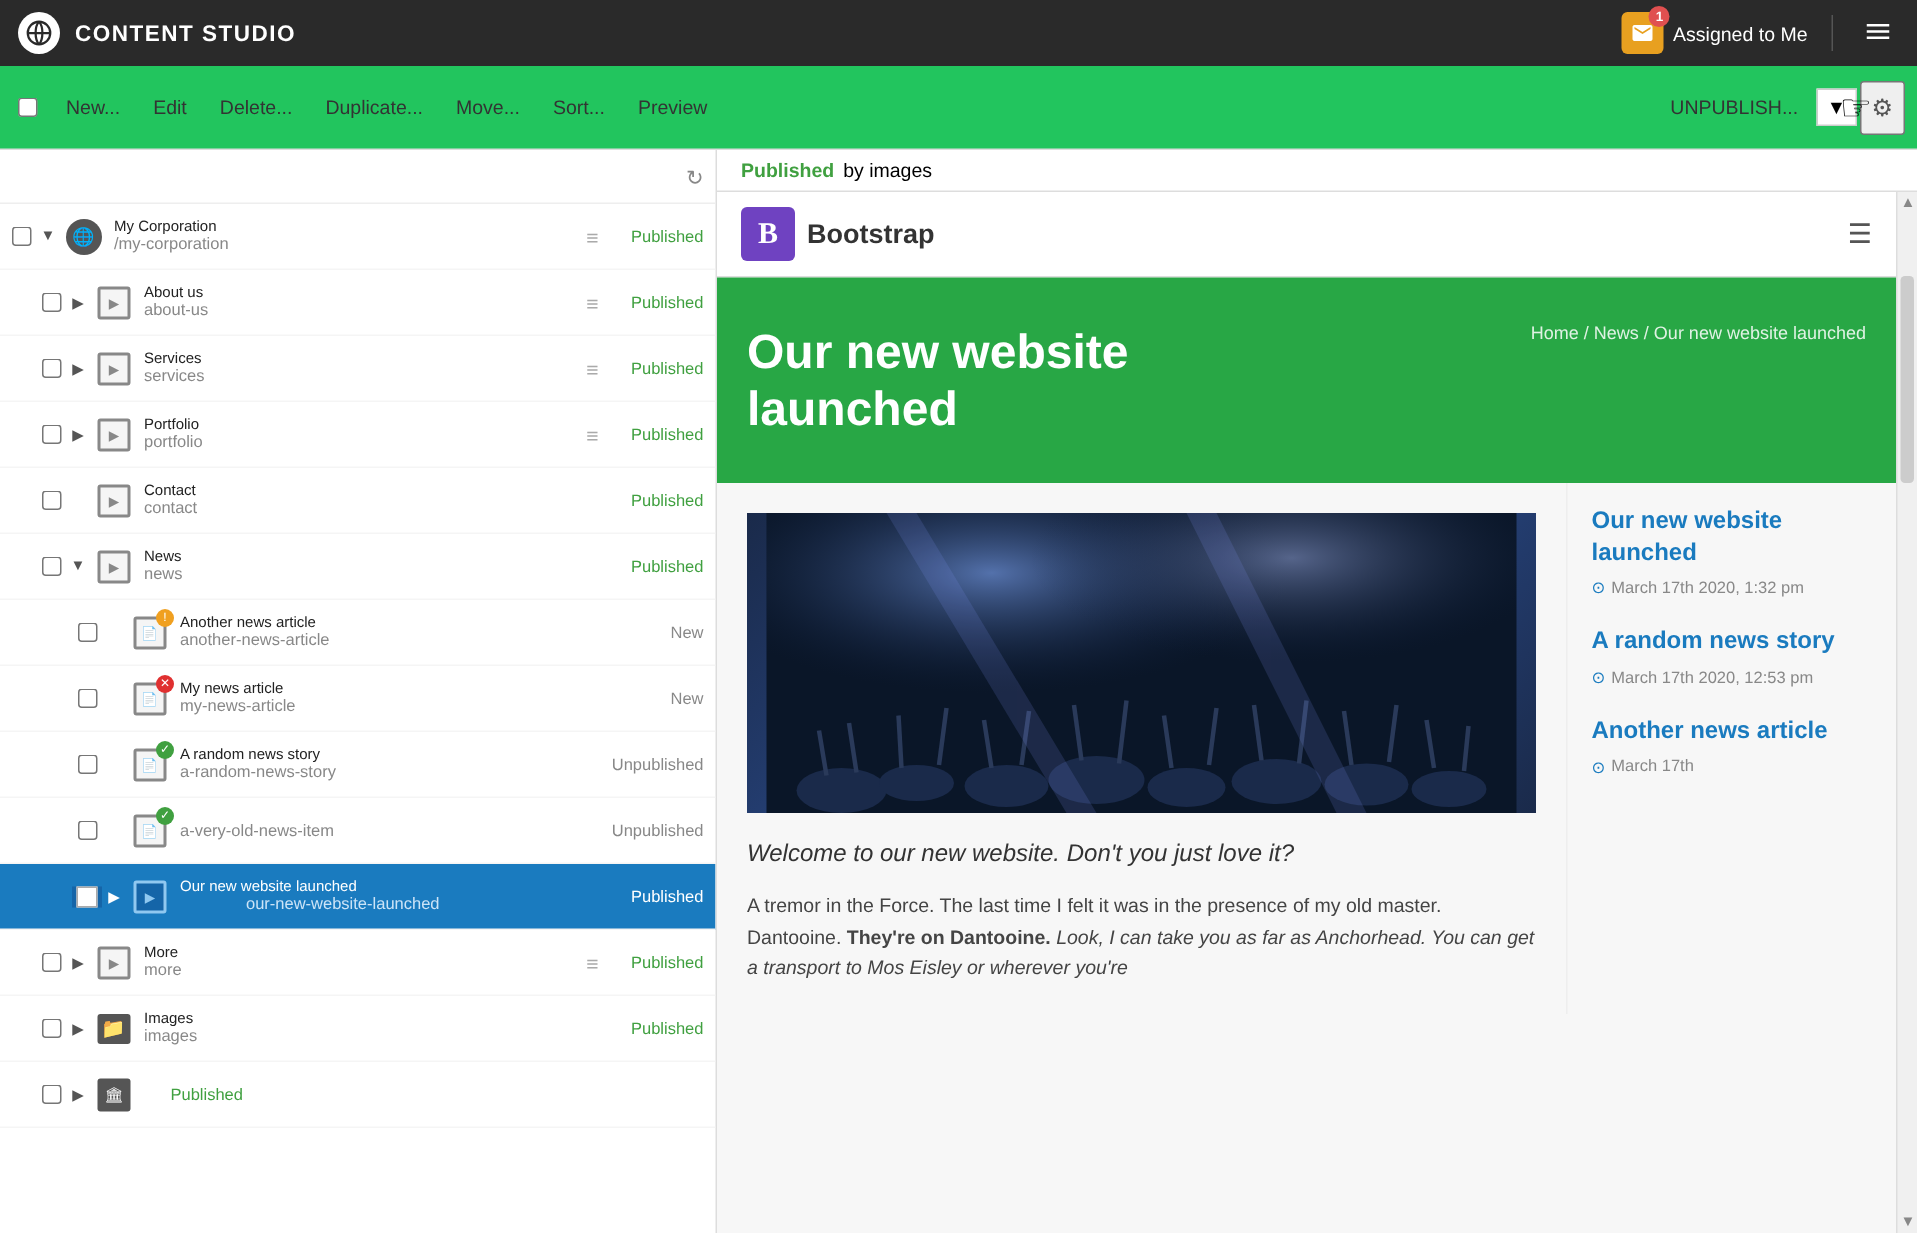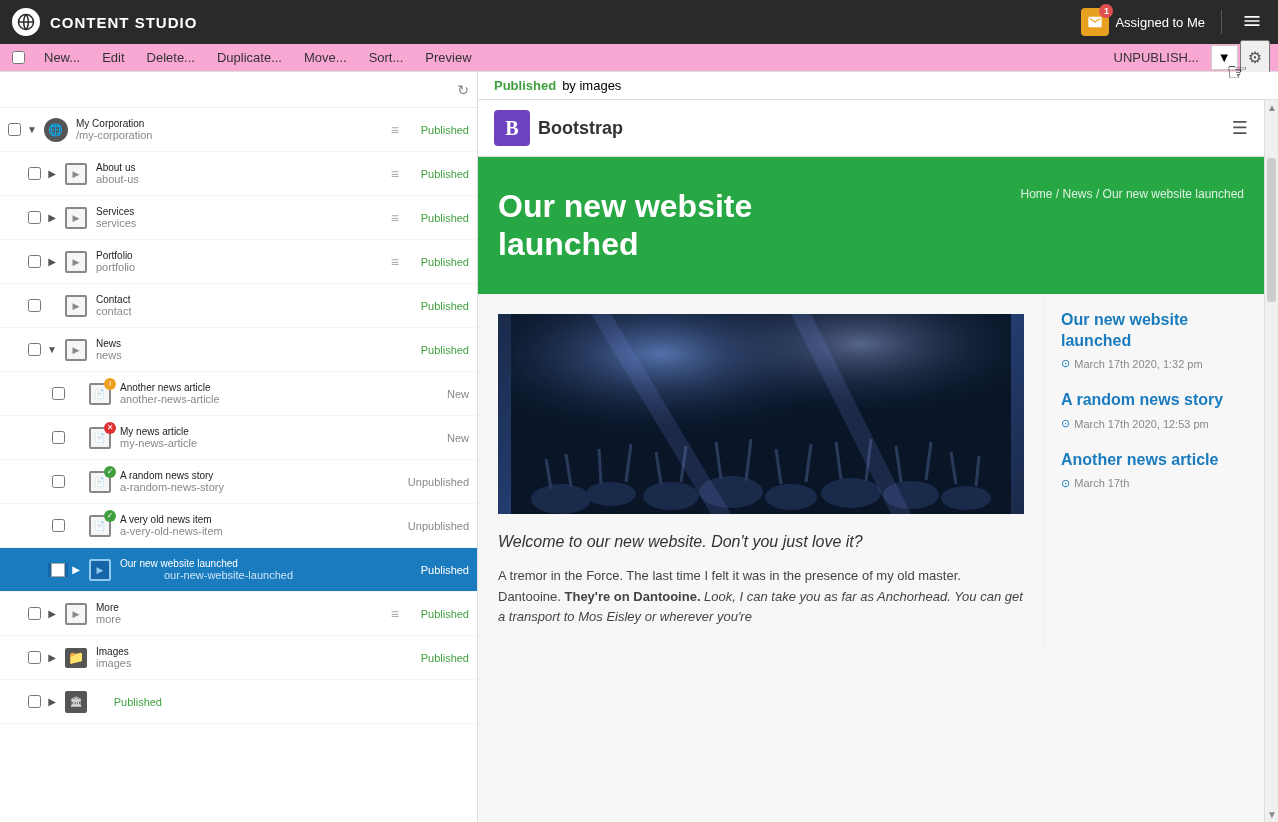--- a/index.html
+++ b/index.html
@@ -11,21 +11,21 @@
     .topbar-logo svg { width: 18px; height: 18px; }
     .topbar-title { font-size: 15px; font-weight: 600; letter-spacing: 1px; color: #fff; flex: 1; }
     .topbar-right { display: flex; align-items: center; gap: 10px; }
     .assigned-btn { display: flex; align-items: center; gap: 6px; color: #fff; font-size: 13px; cursor: pointer; }
     .assigned-icon { position: relative; background: #e8a020; border-radius: 4px; width: 28px; height: 28px; display: flex; align-items: center; justify-content: center; }
     .assigned-badge { position: absolute; top: -4px; right: -4px; background: #e05050; color: #fff; border-radius: 50%; width: 14px; height: 14px; font-size: 9px; display: flex; align-items: center; justify-content: center; font-weight: bold; }
     .topbar-divider { width: 1px; height: 24px; background: #555; margin: 0 6px; }
     .hamburger-btn { color: #fff; cursor: pointer; padding: 4px; }
 
     
-    .toolbar { background: #f9a8d4; border-bottom: 1px solid #ddd; height: 28px; display: flex; align-items: center; padding: 0 8px; flex-shrink: 0; gap: 2px; }
+    .toolbar { background: #22c55e; border-bottom: 1px solid #ddd; height: 56px; display: flex; align-items: center; padding: 0 8px; flex-shrink: 0; gap: 2px; }
     .toolbar-btn { padding: 6px 10px; color: #333; cursor: pointer; border: none; background: none; font-size: 13px; border-radius: 3px; }
     .toolbar-spacer { flex: 1; }
     .unpublish-btn { display: flex; align-items: center; gap: 2px; padding: 6px 10px; color: #333; cursor: pointer; font-size: 13px; }
     .unpublish-dropdown { background: #fff; border: 1px solid #ccc; cursor: pointer; padding: 4px 6px; }
     .settings-btn { color: #555; cursor: pointer; padding: 6px; font-size: 16px; }
 
     
     .main { display: flex; flex: 1; overflow: hidden; }
 
     
@@ -323,21 +323,20 @@
       <div class="tree-item indent-2">
         <div class="item-checkbox">
             <input type="checkbox" style="">
           </div>
         <div class="item-expand" style="width:16px;"></div>
         <div class="item-icon" style="position:relative;">
           <div class="icon-news">📄</div>
           <div class="badge-ok">✓</div>
         </div>
         <div class="item-text">
-          <div class="item-name">A very old news item</div>
           <div class="item-path">a-very-old-news-item</div>
         </div>
         <div class="item-status status-unpublished">Unpublished</div>
       </div>
 
       <div class="tree-item indent-2 selected">
         <div class="item-checkbox" style="background:#1565a8;">
           <div style="width:14px;height:14px;background:#fff;border:1px solid #aaa;"></div>
         </div>
         <div class="item-expand" style="color:#fff;">▶</div>

